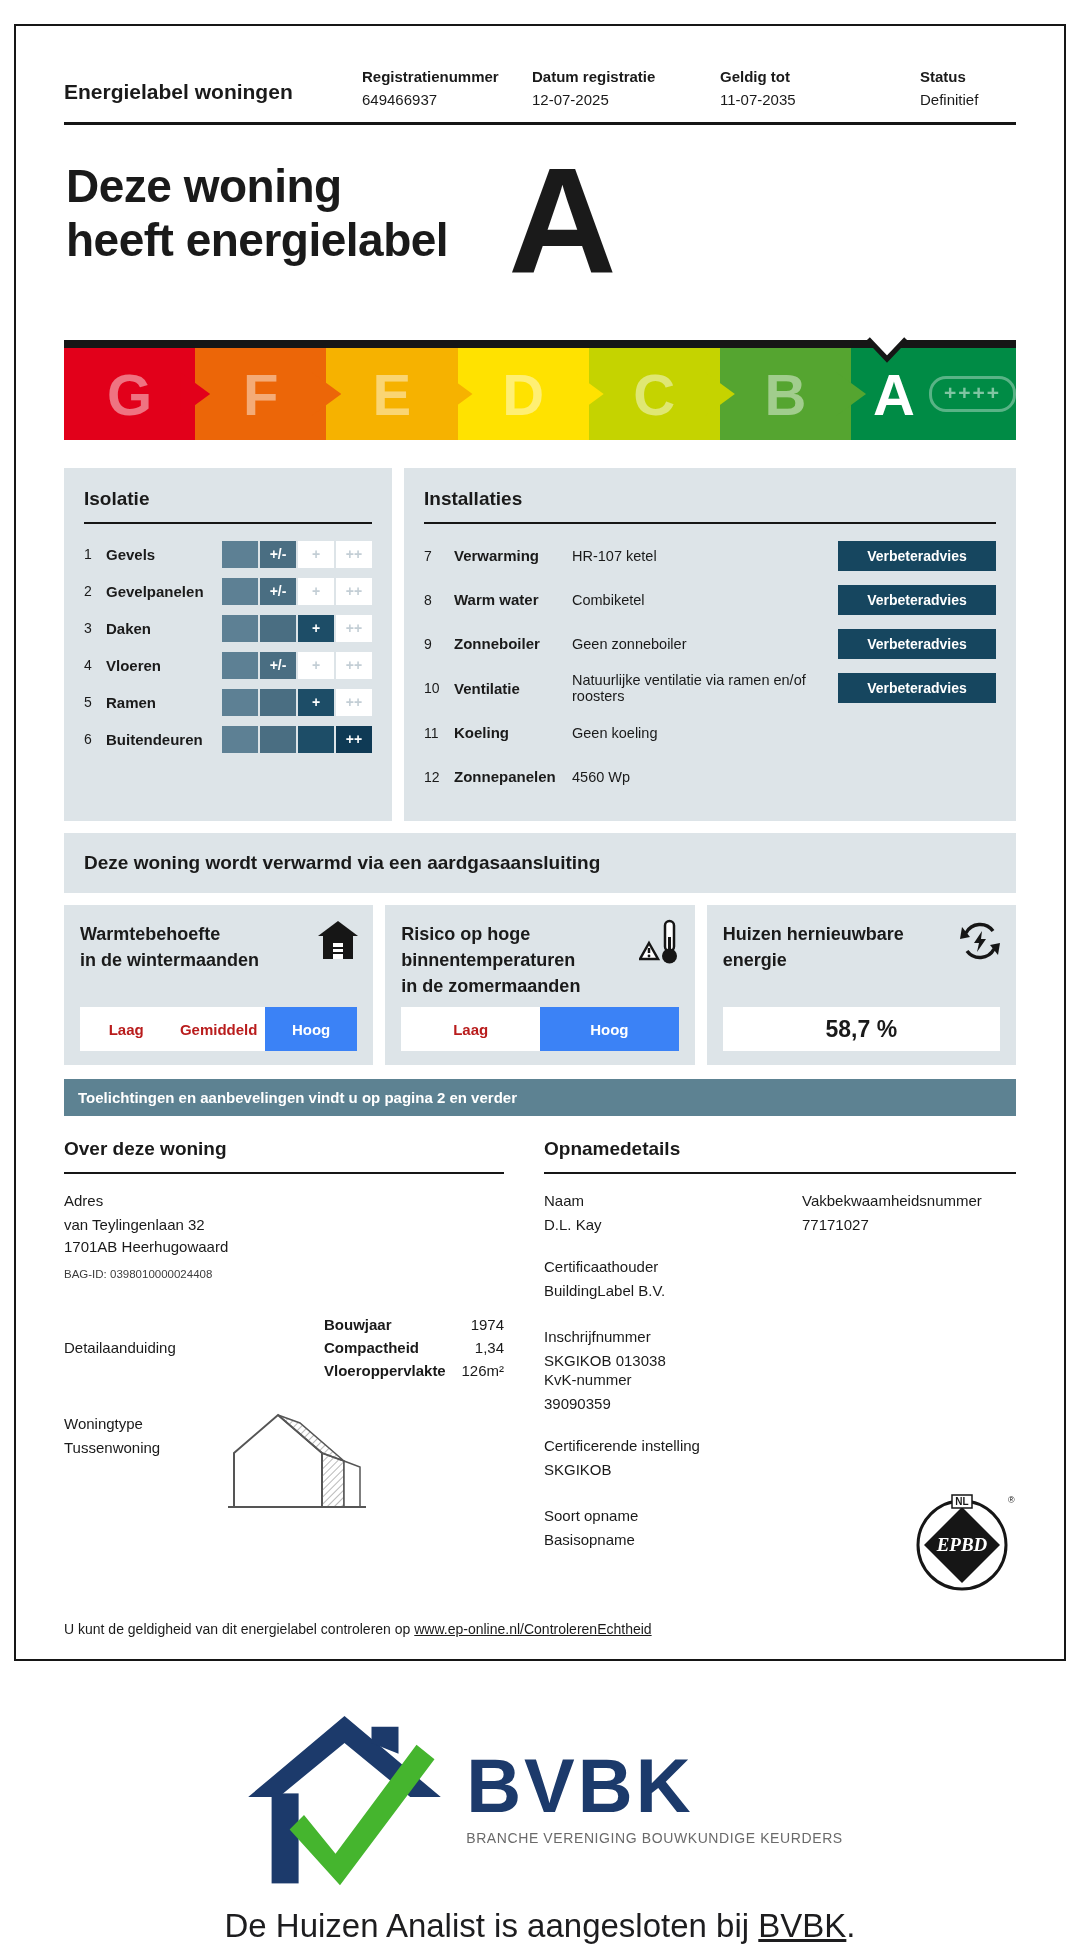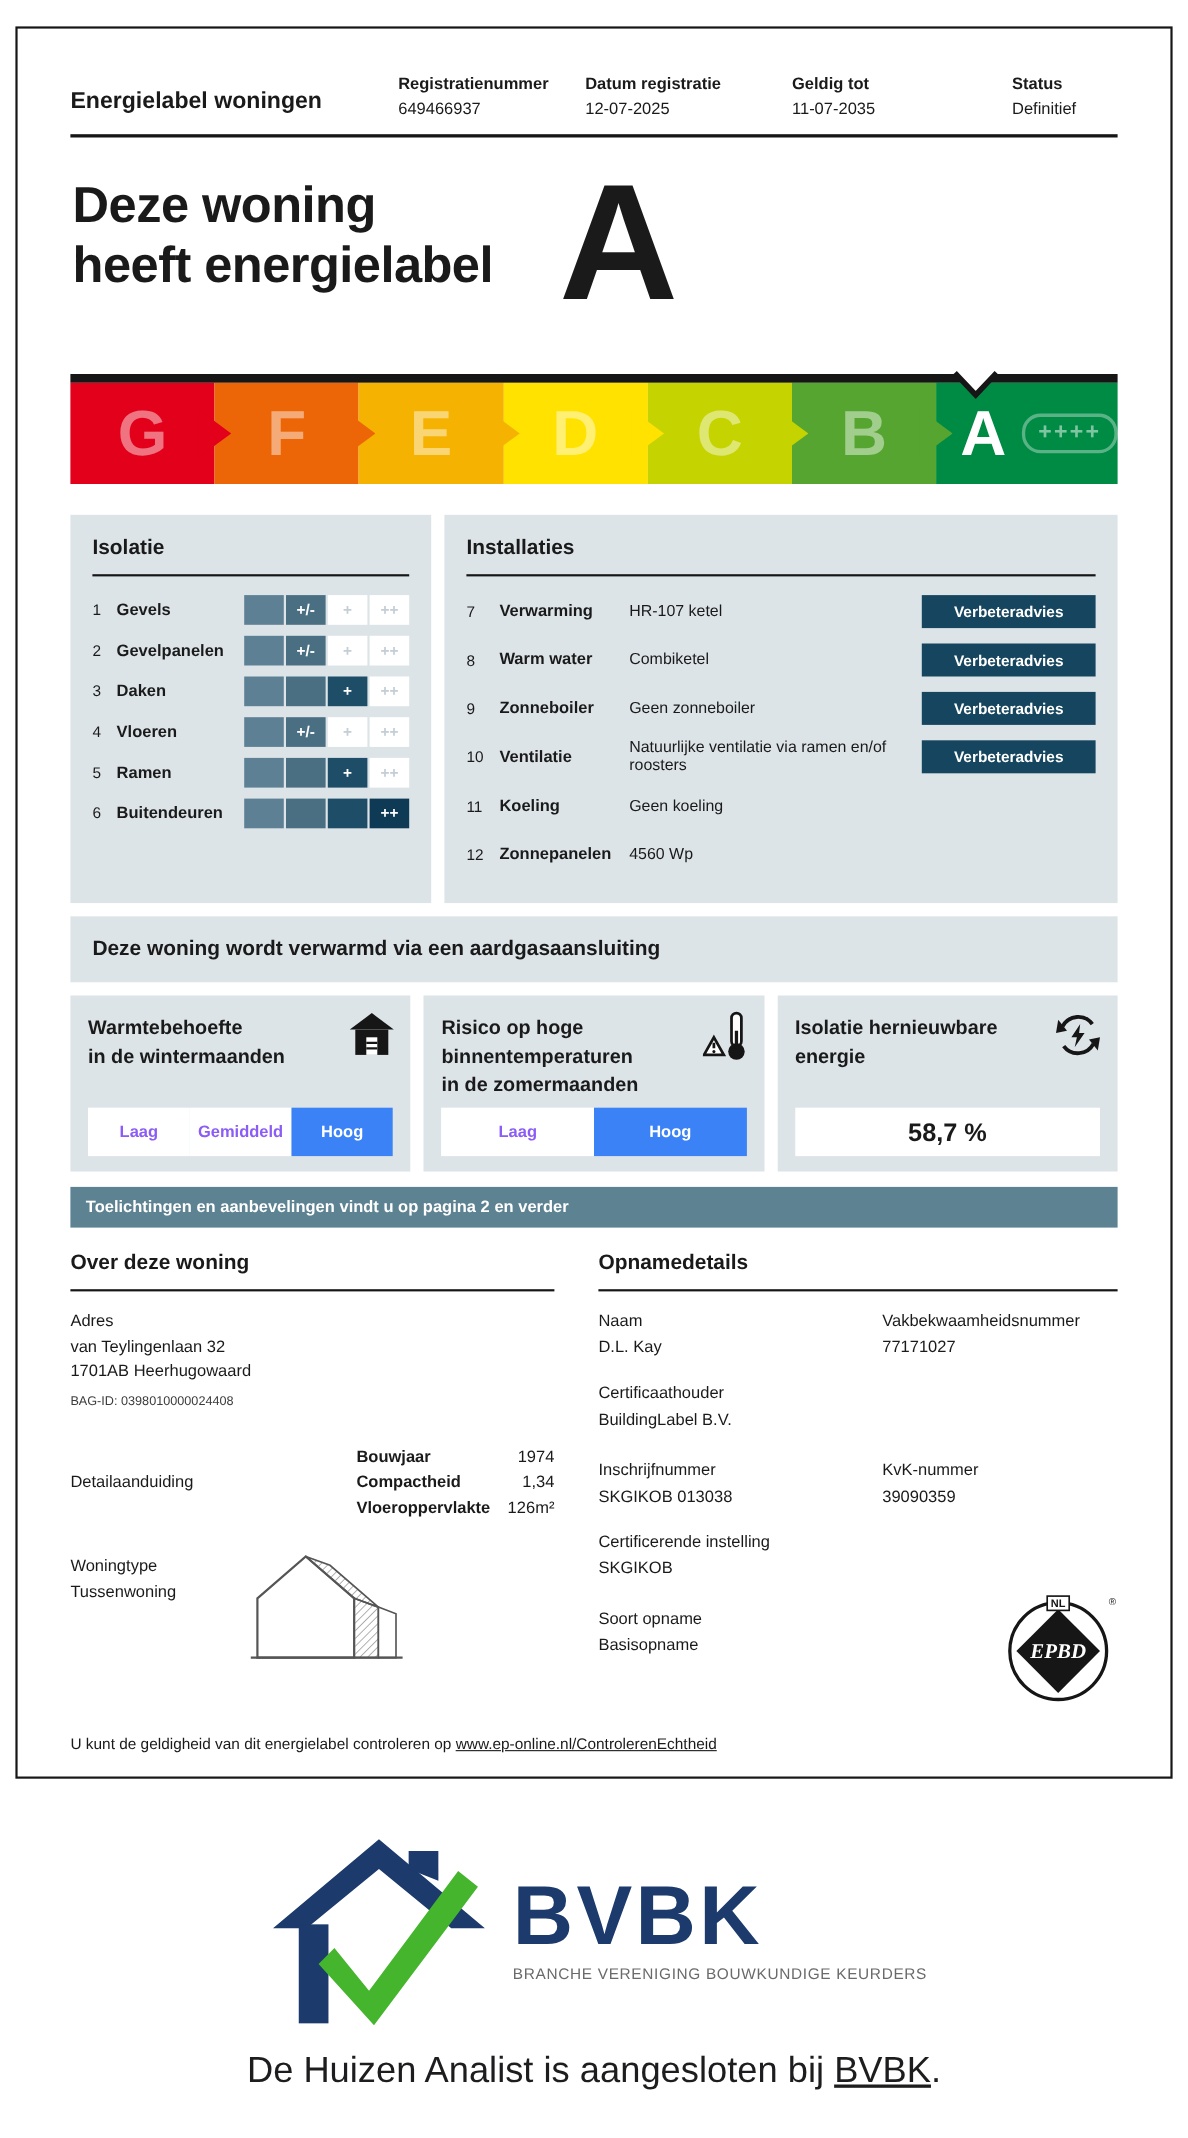--- a/index.html
+++ b/index.html
@@ -66,21 +66,21 @@
 
   
   .gas-bar { background:#dde4e8; margin-top:12px; padding:19px 20px; font-size:19px; font-weight:bold; }
 
   
   .boxes { display:flex; gap:12px; margin-top:12px; }
   .mbox { flex:1; background:#dde4e8; padding:16px 16px 14px; position:relative; min-height:160px; }
   .mbox-title { font-size:18px; font-weight:bold; line-height:1.45; width:78%; }
   .mbox-icon { position:absolute; top:14px; right:14px; }
   .mbox-control { position:absolute; left:16px; right:16px; bottom:14px; display:flex; height:44px; }
-  .opt { flex:1; background:#fff; color:#8b5cf6; font-size:15px; font-weight:bold;
+  .opt { flex:1; background:#fff; color:#b91c1c; font-size:15px; font-weight:bold;
          display:flex; align-items:center; justify-content:center; cursor:pointer; }
   .opt.sel { background:#3b82f6; color:#fff; }
   .mbox-value { position:absolute; left:16px; right:16px; bottom:14px; height:44px; background:#fff;
                 display:flex; align-items:center; justify-content:center; font-size:23px; font-weight:bold; }
 
   
   .note-bar { background:#5d8292; color:#fff; font-size:15px; font-weight:bold; padding:10px 14px; margin-top:14px; }
 
   
   .details { display:flex; gap:40px; margin-top:22px; }
@@ -334,21 +334,21 @@
           <circle cx="10" cy="37" r="1.4" fill="#161616"></circle>
         </svg>
         <div class="mbox-control">
           <div class="opt">Laag</div>
           <div class="opt sel">Hoog</div>
         </div>
       </div>
 
       <div class="mbox">
         <div class="mbox-title">
-          <div>Isolatie hernieuwbare</div>
+          <div>Huizen hernieuwbare</div>
           <div>energie</div>
         </div>
         <svg class="mbox-icon" width="44" height="44" viewBox="0 0 44 44">
           <path d="M35,12 A16,16 0 0 0 8,14" fill="none" stroke="#161616" stroke-width="3.5"></path>
           <polygon points="4,8 12,18 2,20" fill="#161616"></polygon>
           <path d="M9,32 A16,16 0 0 0 36,30" fill="none" stroke="#161616" stroke-width="3.5"></path>
           <polygon points="40,36 32,26 42,24" fill="#161616"></polygon>
           <polygon points="24,12 16,24 21,24 19,33 28,20 23,20" fill="#161616"></polygon>
         </svg>
         <div class="mbox-value">58,7 %</div>
@@ -418,21 +418,21 @@
             <div class="flabel">Vakbekwaamheidsnummer</div>
             <div class="fvalue">77171027</div>
           </div>
         </div>
 
         <div class="fgroup">
           <div class="flabel">Certificaathouder</div>
           <div class="fvalue">BuildingLabel B.V.</div>
         </div>
 
-        <div class="two-sub fgroup" style="margin-top:26px;">
+        <div class="two-sub fgroup" style="margin-top:26px;flex-direction:column;">
           <div class="sub1">
             <div class="flabel">Inschrijfnummer</div>
             <div class="fvalue">SKGIKOB 013038</div>
           </div>
           <div class="sub2">
             <div class="flabel">KvK-nummer</div>
             <div class="fvalue">39090359</div>
           </div>
         </div>
 

